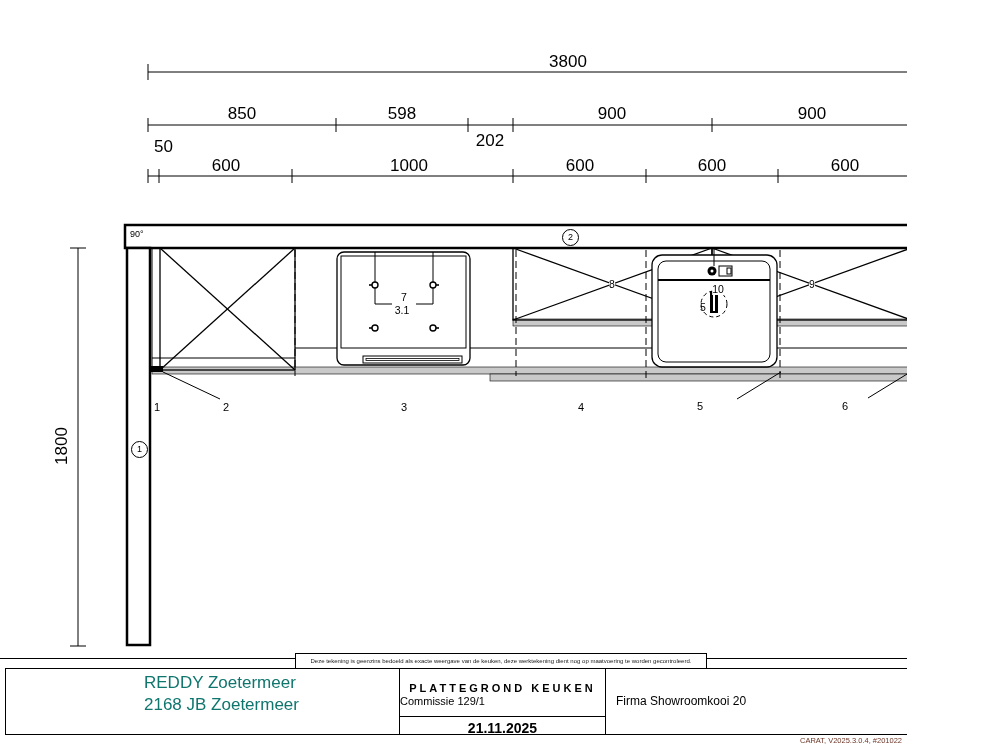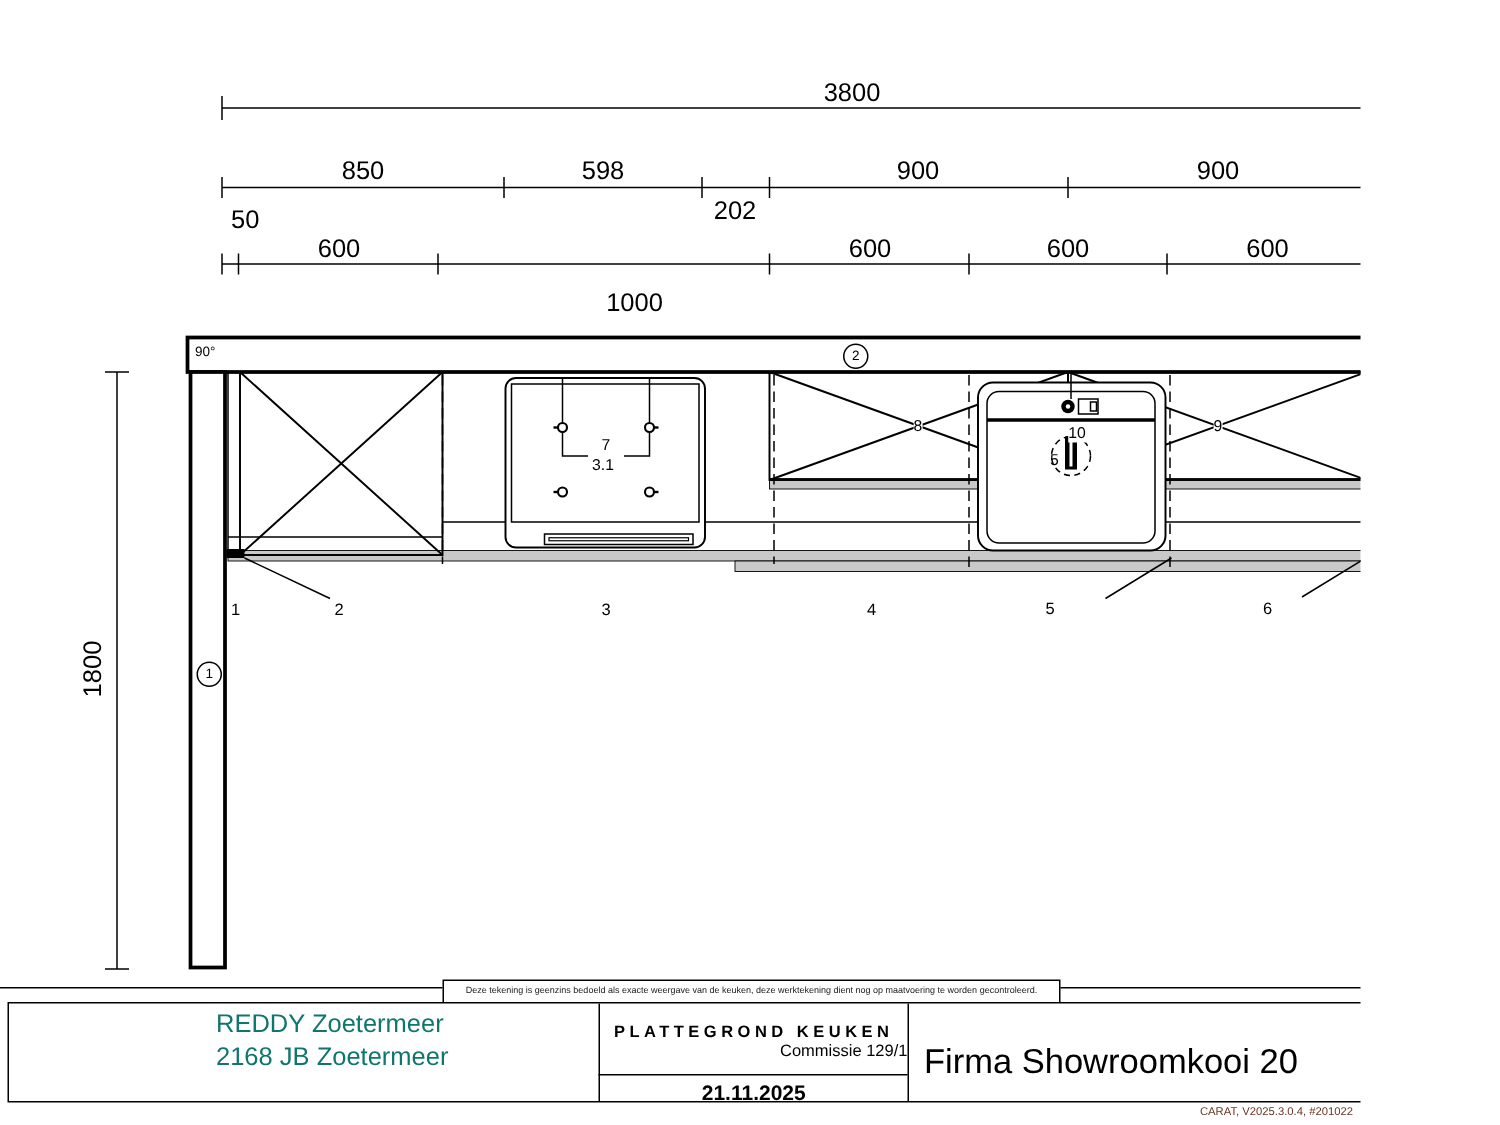--- a/index.html
+++ b/index.html
@@ -20,23 +20,23 @@
   .footer-box{position:absolute;left:5px;top:668px;width:990px;height:65px;border:1.5px solid #000;background:#fff;}
   .vdiv1{position:absolute;left:393px;top:0;height:100%;border-left:1.2px solid #000;}
   .vdiv2{position:absolute;left:599px;top:0;height:100%;border-left:1.2px solid #000;}
   .hdiv-mid{position:absolute;left:393px;top:47px;width:206px;border-top:1.2px solid #000;}
   .logo{position:absolute;left:6px;top:2px;line-height:1;}
   .logo-reddy{font-weight:700;font-size:30px;letter-spacing:1px;color:#e0251b;transform:scaleY(1.05);transform-origin:left top;}
   .logo-reg{font-size:9px;color:#e0251b;vertical-align:12px;letter-spacing:0;}
   .logo-keukens{font-weight:700;font-size:26.5px;letter-spacing:.5px;color:#111;margin-top:2px;transform:scaleY(1.1);transform-origin:left top;}
   .address{position:absolute;left:138px;top:3px;font-size:17px;line-height:21.5px;color:#0f766e;}
   .doc-type{position:absolute;left:394px;width:205px;top:13px;text-align:center;font-size:11px;font-weight:700;letter-spacing:3px;}
-  .commission{position:absolute;left:394px;width:205px;top:26px;text-align:right;font-size:11px;}
+  .commission{position:absolute;left:394px;width:205px;top:26px;text-align:left;font-size:11px;}
   .doc-date{position:absolute;left:394px;width:205px;top:51px;text-align:center;font-size:14px;font-weight:700;}
-  .customer{position:absolute;left:610px;top:25px;font-size:23px;}
+  .customer{position:absolute;left:610px;top:25px;font-size:12px;}
   .software{position:absolute;right:5px;top:736px;font-size:7.5px;color:#6b3424;white-space:nowrap;}
 </style>
 </head>
 <body>
 
 <div id="page">
 
   <svg id="plan-svg" width="1000" height="750" viewBox="0 0 1000 750">
 
     <g stroke="#000" stroke-width="1">
@@ -157,21 +157,21 @@
   <div class="dim-label" style="left:242px;top:104px;">850</div>
   <div class="dim-label" style="left:402px;top:104px;">598</div>
   <div class="dim-label" style="left:490px;top:104px;margin-top:27px;">202</div>
   <div class="dim-label" style="left:612px;top:104px;">900</div>
   <div class="dim-label" style="left:812px;top:104px;">900</div>
   <div class="dim-label" style="left:950px;top:104px;">350</div>
 
   <div class="dim-label" style="left:154px;top:137px;transform:none;">50</div>
 
   <div class="dim-label" style="left:226px;top:156px;">600</div>
-  <div class="dim-label" style="left:423px;top:156px;margin-top:36px;">1000</div>
+  <div class="dim-label" style="left:409px;top:156px;">1000</div>
   <div class="dim-label" style="left:580px;top:156px;">600</div>
   <div class="dim-label" style="left:712px;top:156px;">600</div>
   <div class="dim-label" style="left:845px;top:156px;">600</div>
   <div class="dim-label" style="left:950px;top:156px;">350</div>
 
   <div class="rot-label" style="left:32px;top:436px;">1800</div>
   <div class="angle-label" style="left:130px;top:229px;">90°</div>
 
   <div class="circle-tag" style="left:562px;top:229px;">2</div>
   <div class="circle-tag" style="left:131px;top:441px;">1</div>

